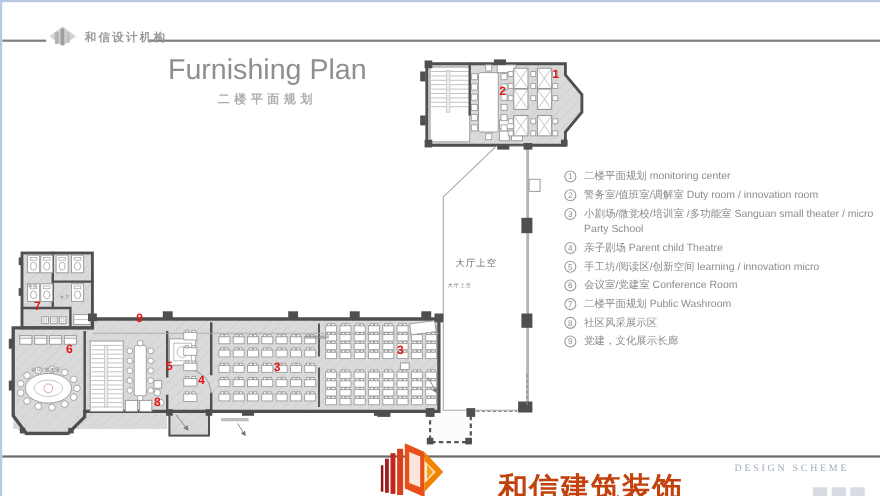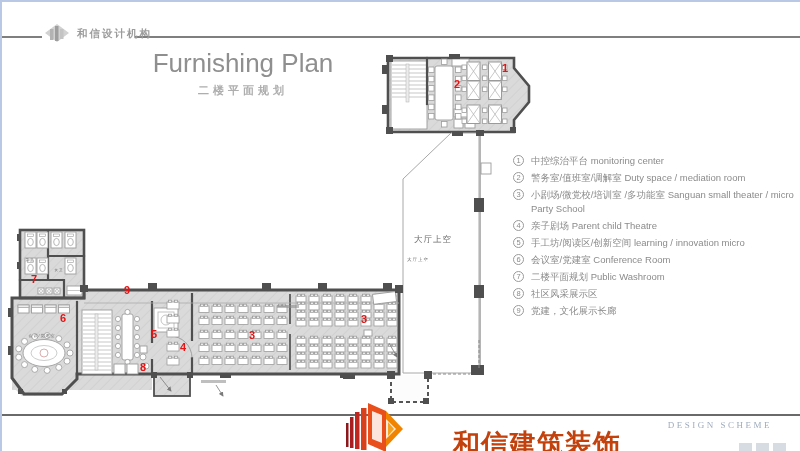--- a/index.html
+++ b/index.html
@@ -659,25 +659,25 @@
       <span class="plan-label" style="left: 416px; top: 258px; font-size: 4.5px;">大厅上空</span>
       <span class="plan-label" style="left: 40px; top: 334px; font-size: 4px;">会议/党建室</span>
       <span class="plan-label" style="left: 28px; top: 259px; font-size: 3.5px;">男卫</span>
       <span class="plan-label" style="left: 57px; top: 269px; font-size: 3.5px;">女卫</span>
     </div>
 
   <div class="legend">
 
   <div class="legend-item">
         <span class="circle-num">1</span>
-        <span class="legend-text">中控综治平台 monitoring center</span>
+        <span class="legend-text">二楼平面规划 monitoring center</span>
       </div>
       <div class="legend-item">
         <span class="circle-num">2</span>
-        <span class="legend-text">警务室/值班室/调解室  Duty space / mediation room</span>
+        <span class="legend-text">警务室/值班室/调解室  Duty room / innovation room</span>
       </div>
       <div class="legend-item">
         <span class="circle-num">3</span>
         <span class="legend-text">小剧场/微党校/培训室 /多功能室  Sanguan small theater / micro Party School</span>
       </div>
       <div class="legend-item">
         <span class="circle-num">4</span>
         <span class="legend-text">亲子剧场 Parent child Theatre</span>
       </div>
       <div class="legend-item">

